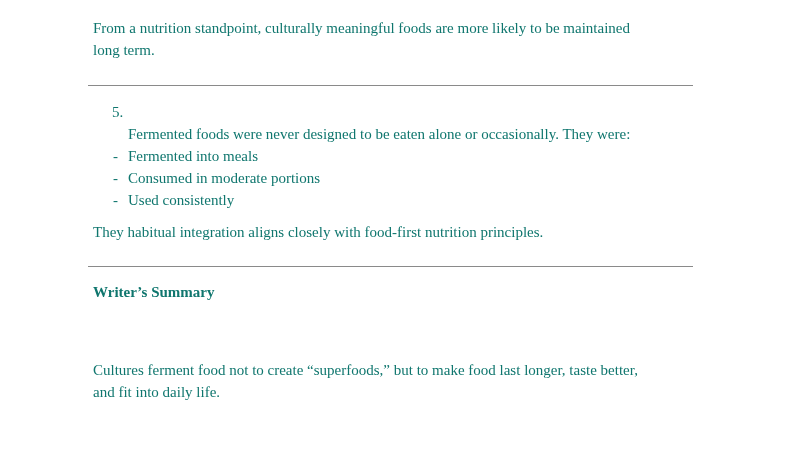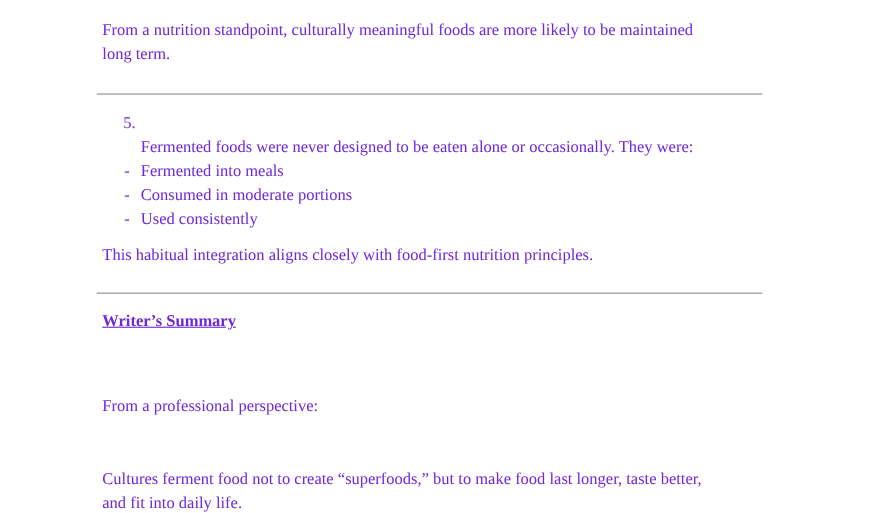--- a/index.html
+++ b/index.html
@@ -5,21 +5,21 @@
   html, body {
     margin: 0;
     padding: 0;
     background: #ffffff;
   }
   .page {
     position: relative;
     width: 792px;
     height: 466px;
     background: #ffffff;
-    color: #6d28d9;
+    color: #0f766e;
     font-family: "Liberation Serif", "DejaVu Serif", serif;
     font-size: 15px;
     line-height: 22px;
     overflow: hidden;
   }
   .txt {
     position: absolute;
     white-space: pre;
   }
   .bold {
@@ -51,26 +51,25 @@
     <span class="txt" style="left:113px; top:145px;">-</span>
     <span class="txt" style="left:128px; top:145px;">Fermented into meals</span>
 
     <span class="txt" style="left:113px; top:167px;">-</span>
     <span class="txt" style="left:128px; top:167px;">Consumed in moderate portions</span>
 
     <span class="txt" style="left:113px; top:189px;">-</span>
     <span class="txt" style="left:128px; top:189px;text-align:center;">Used consistently</span>
   </div>
 
-  <div class="txt" style="left:93px; top:221px;">This habitual integration aligns closely with food-first nutrition principles.</div>
+  <div class="txt" style="left:93px; top:221px;">They habitual integration aligns closely with food-first nutrition principles.</div>
 
   <div class="hr" style="top:266px;"></div>
 
-  <div class="txt bold" style="left:93px; top:281px;text-decoration:underline;">Writer’s Summary</div>
+  <div class="txt bold" style="left:93px; top:281px;">Writer’s Summary</div>
 
   <div class="txt" style="left:93px; top:315px;">
-    <div>From a professional perspective:</div>
     <div>Cultures ferment food not to create “superfoods,” but to make food last longer, taste better,
 and fit into daily life.</div>
     
   </div>
 
 </div>
 
 </body></html>

